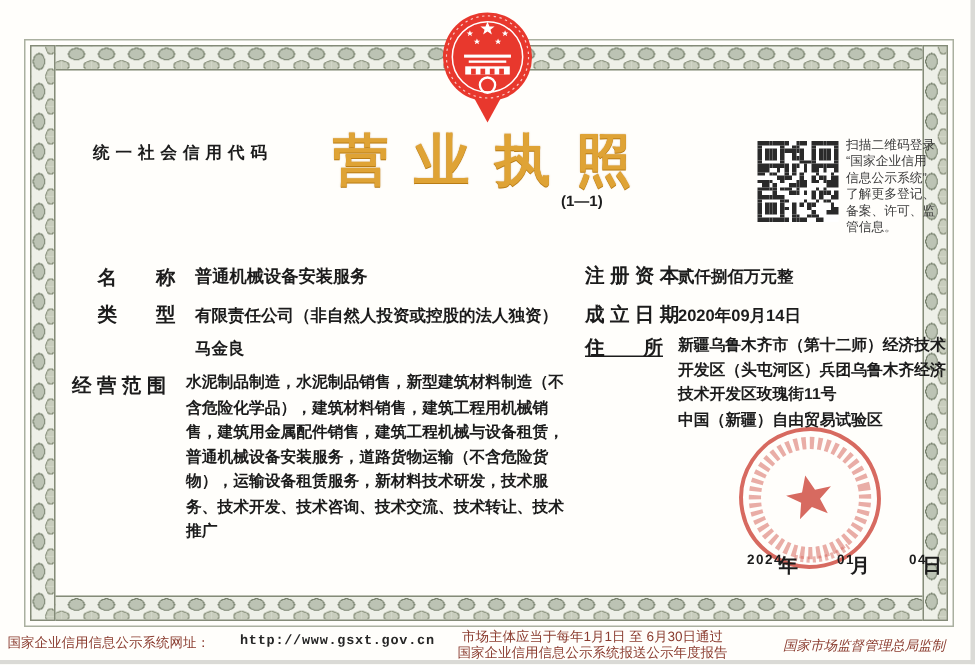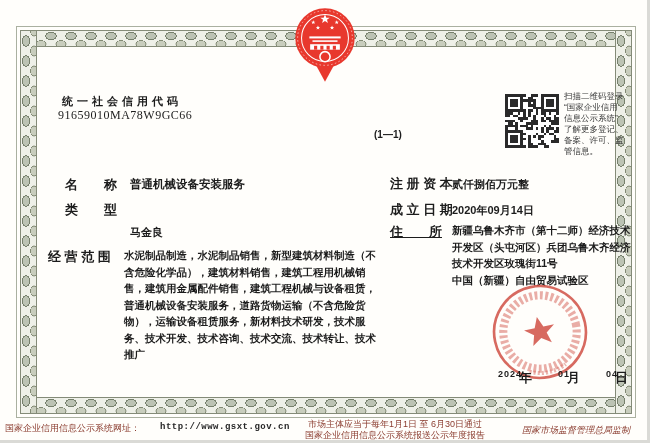--- a/index.html
+++ b/index.html
@@ -91,21 +91,21 @@
     <rect x="34" y="49" width="32" height="2" fill="#fff"></rect>
     <rect x="31" y="54" width="38" height="7" fill="#fff"></rect>
     <rect x="36" y="56" width="4" height="5" fill="#e8382d"></rect>
     <rect x="44" y="56" width="4" height="5" fill="#e8382d"></rect>
     <rect x="52" y="56" width="4" height="5" fill="#e8382d"></rect>
     <rect x="60" y="56" width="4" height="5" fill="#e8382d"></rect>
     <circle cx="50" cy="70" r="6.5" fill="none" stroke="#fff" stroke-width="2"></circle>
   </svg>
 
   <div class="abs credit-label">统一社会信用代码</div>
-  <div class="abs credit-code">91659010MA78W9GC66</div>
+  <div class="abs title">营业执照</div>
   <div class="abs copy-no">(1—1)</div>
 
   <div class="abs qr">
       <i style="left:0px;top:0px;width:2.5714285714285716px;height:2.5714285714285716px"></i>
       <i style="left:2.5714285714285716px;top:0px;width:2.5714285714285716px;height:2.5714285714285716px"></i>
       <i style="left:5.142857142857143px;top:0px;width:2.5714285714285716px;height:2.5714285714285716px"></i>
       <i style="left:7.714285714285715px;top:0px;width:2.5714285714285716px;height:2.5714285714285716px"></i>
       <i style="left:10.285714285714286px;top:0px;width:2.5714285714285716px;height:2.5714285714285716px"></i>
       <i style="left:12.857142857142858px;top:0px;width:2.5714285714285716px;height:2.5714285714285716px"></i>
       <i style="left:15.42857142857143px;top:0px;width:2.5714285714285716px;height:2.5714285714285716px"></i>
@@ -342,20 +342,21 @@
 “国家企业信用
 信息公示系统”
 了解更多登记、
 备案、许可、监
 管信息。</div>
 
   <div class="abs flabel" style="left:65px;top:176px;">名　　称</div>
   <div class="abs fvalue" style="left:130px;top:177px;font-size:11.5px;font-weight:700;">普通机械设备安装服务</div>
 
   <div class="abs flabel" style="left:65px;top:201px;">类　　型</div>
+  <div class="abs fvalue" style="left:130px;top:203px;">有限责任公司（非自然人投资或控股的法人独资）</div>
 
   <div class="abs fvalue" style="left:130px;top:225px;">马金良</div>
 
   <div class="abs flabel" style="left:48px;top:248px;">经 营 范 围</div>
   <div class="abs fblock" style="left:124px;top:247px;width:262px;">水泥制品制造，水泥制品销售，新型建筑材料制造（不含危险化学品），建筑材料销售，建筑工程用机械销售，建筑用金属配件销售，建筑工程机械与设备租赁，普通机械设备安装服务，道路货物运输（不含危险货物），运输设备租赁服务，新材料技术研发，技术服务、技术开发、技术咨询、技术交流、技术转让、技术推广</div>
 
   <div class="abs flabel" style="left:390px;top:175px;">注 册 资 本</div>
   <div class="abs fvalue" style="left:452px;top:177px;">贰仟捌佰万元整</div>
 
   <div class="abs flabel" style="left:390px;top:201px;">成 立 日 期</div>

